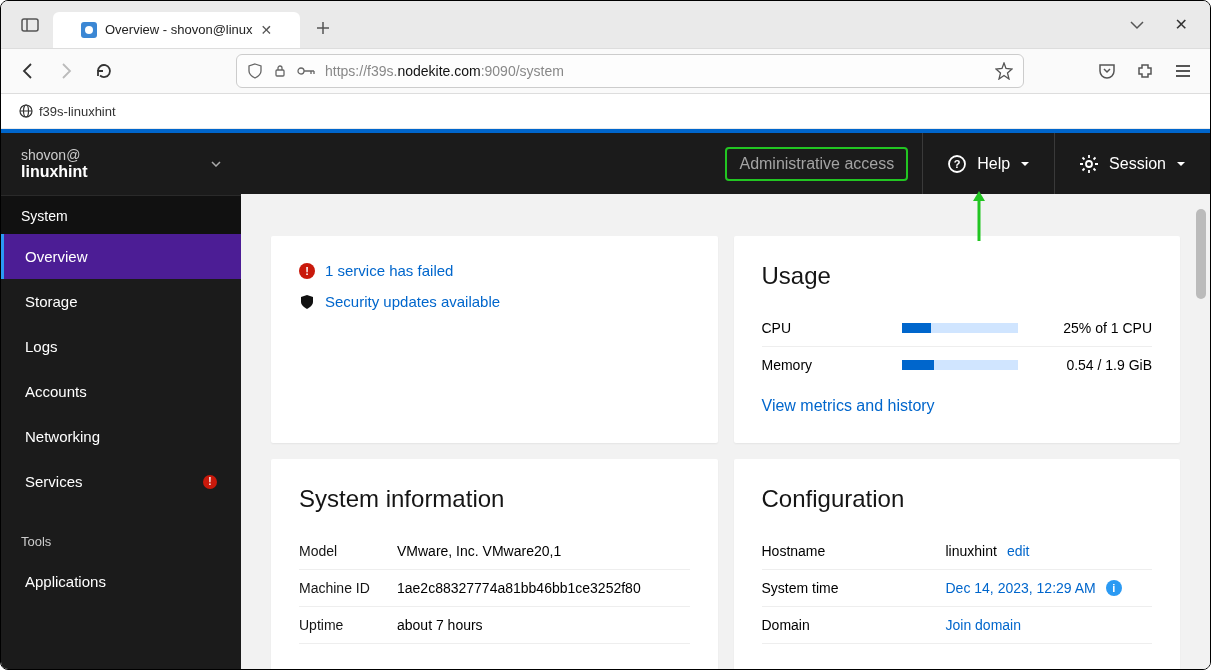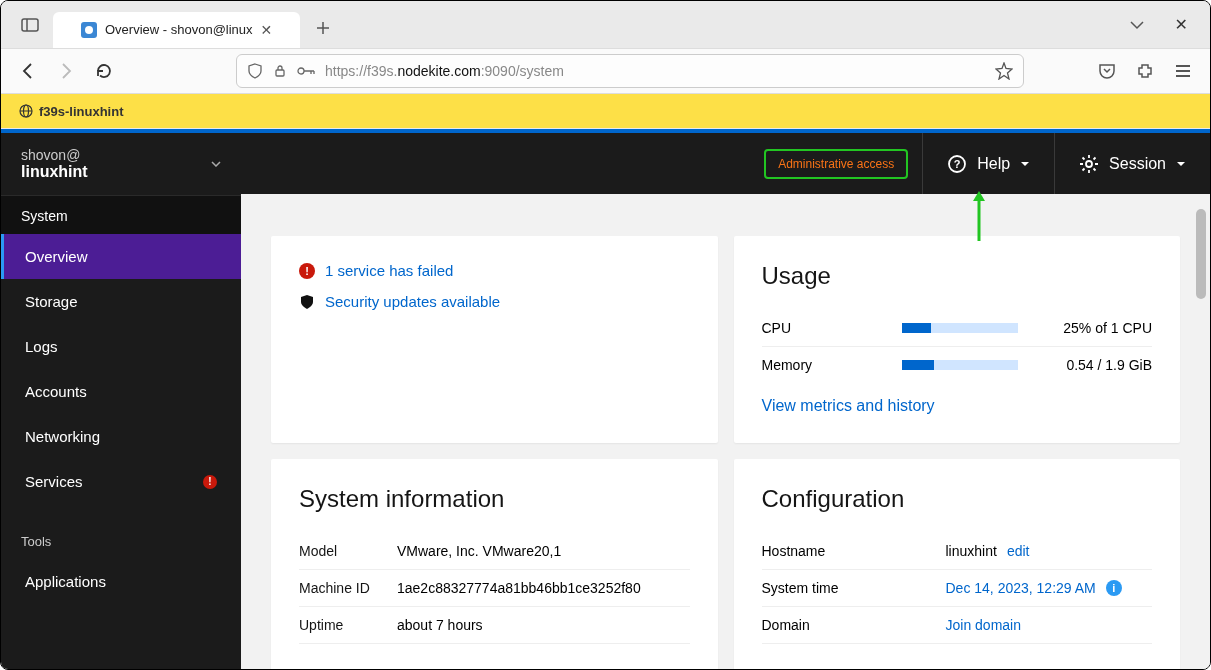--- a/index.html
+++ b/index.html
@@ -19,38 +19,38 @@
 .addr-bar { height: 46px; background: #fafafa; display: flex; align-items: center; padding: 0 18px; gap: 18px; border-top:1px solid #ddd; border-bottom:1px solid #ddd;}
 .nav-btns { display: flex; gap: 20px; align-items: center; }
 .nav-btn { color: #555; cursor: pointer; display:flex; }
 .nav-btn.disabled { color: #aaa; }
 .url-box { flex: 0 0 auto; margin-left: 105px; width: 788px; height: 34px; background: #fdfdfd; border: 1px solid #ccc; border-radius: 6px; display: flex; align-items: center; padding: 0 10px; gap: 10px; justify-content: flex-end; }
 .url-text { font-size: 14px; color: #888; }
 .url-text .dom { color: #111; }
 .star { margin-left: auto; color: #555; }
 .right-icons { margin-left: auto; display: flex; gap: 20px; color: #555; }
 
-.hostline { height: 34px; display: flex; align-items: center; padding: 0 18px; gap: 6px; font-size: 13px; color: #333; background:#fde047;font-weight:bold;}
+.hostline { height: 34px; display: flex; align-items: center; padding: 0 18px; gap: 6px; font-size: 13px; color: #333; background:#ffffff;}
 
 
 .app { display: flex; height: calc(670px - 128px); }
 .sidebar { width: 240px; background: #1b1b1b; color: #ddd; display: flex; flex-direction: column; position: relative; }
 .sidebar::before { content:''; position:absolute; top:0; left:0; right:0; height:4px; background:#0066cc; }
 .user-block { padding: 18px 20px 14px; display: flex; align-items: center; justify-content: space-between; border-bottom: 1px solid #2a2a2a; }
 .user-text .u1 { font-size: 14px; color: #ccc; }
 .user-text .u2 { font-size: 16px; font-weight: 600; color: #fff; }
 .section-hdr { padding: 12px 20px 10px; font-size: 14px; color: #fff; background: #111; }
 .nav-item { padding: 14px 24px; font-size: 15px; color: #fff; display: flex; align-items: center; justify-content: space-between; cursor: pointer; }
 .nav-item.active { background: #4c1d95; border-left: 3px solid #2b9af3; padding-left: 21px; }
 .badge-alert { width: 14px; height: 14px; border-radius: 50%; background: #c9190b; display:flex; align-items:center; justify-content:center; font-size:10px; color:#fff; font-weight:bold;}
 
 .main { flex: 1; background: #f2f2f2; position: relative; overflow: hidden; }
 .topbar { height: 65px; background: #1b1b1b; display: flex; align-items: center; justify-content: flex-end; border-top: 4px solid #0066cc; }
 .topbar-btn { height: 100%; padding: 0 24px; display: flex; align-items: center; gap: 10px; color: #fff; font-size: 16px; cursor: pointer; border-left: 1px solid #3a3a3a; }
-.admin-btn { border: 2px solid #22c522; border-radius: 4px; padding: 6px 12px; margin: 0 14px; font-size: 12px; color: #f97316; cursor:pointer; }
+.admin-btn { border: 2px solid #22c522; border-radius: 4px; padding: 6px 12px; margin: 0 14px; font-size: 16px; color: #a3a3a3; cursor:pointer; }
 .arrow-annot { position: absolute; left: 728px; top: 62px; pointer-events:none; }
 
 .content { padding: 42px 30px 0 30px; display: grid; grid-template-columns: 1fr 1fr; gap: 16px; overflow:auto; height: calc(100% - 65px);}
 .card { background: #fff; border-radius: 2px; padding: 26px 28px; box-shadow: 0 1px 2px rgba(0,0,0,.06); }
 .card h2 { font-size: 24px; font-weight: 500; color: #151515; margin-bottom: 20px; }
 .health-row { display: flex; align-items: center; gap: 10px; margin-bottom: 14px; font-size: 15px; }
 .link { color: #0066cc; cursor: pointer; }
 .icon-red { width:16px; height:16px; background:#c9190b; border-radius:50%; display:inline-flex; align-items:center; justify-content:center; color:#fff; font-size:11px; font-weight:bold;}
 .icon-shield { color:#111; }
 

